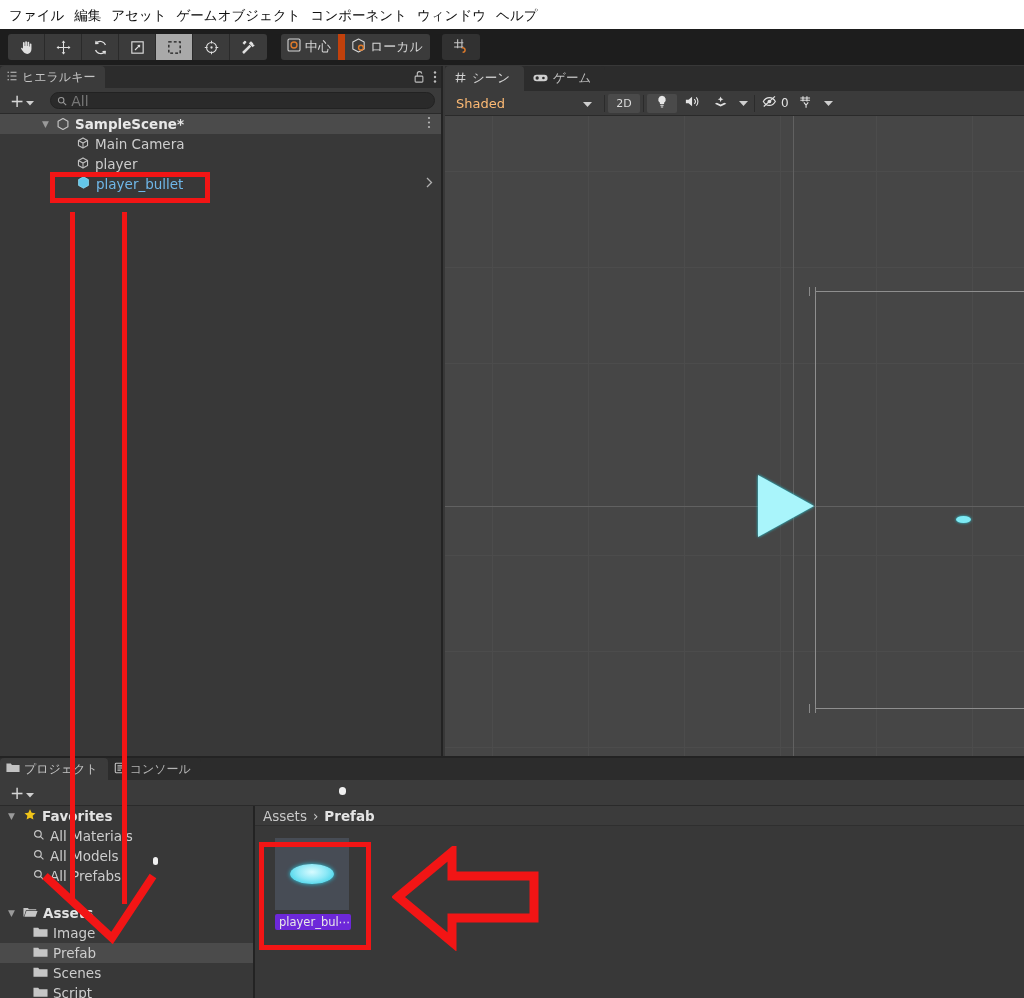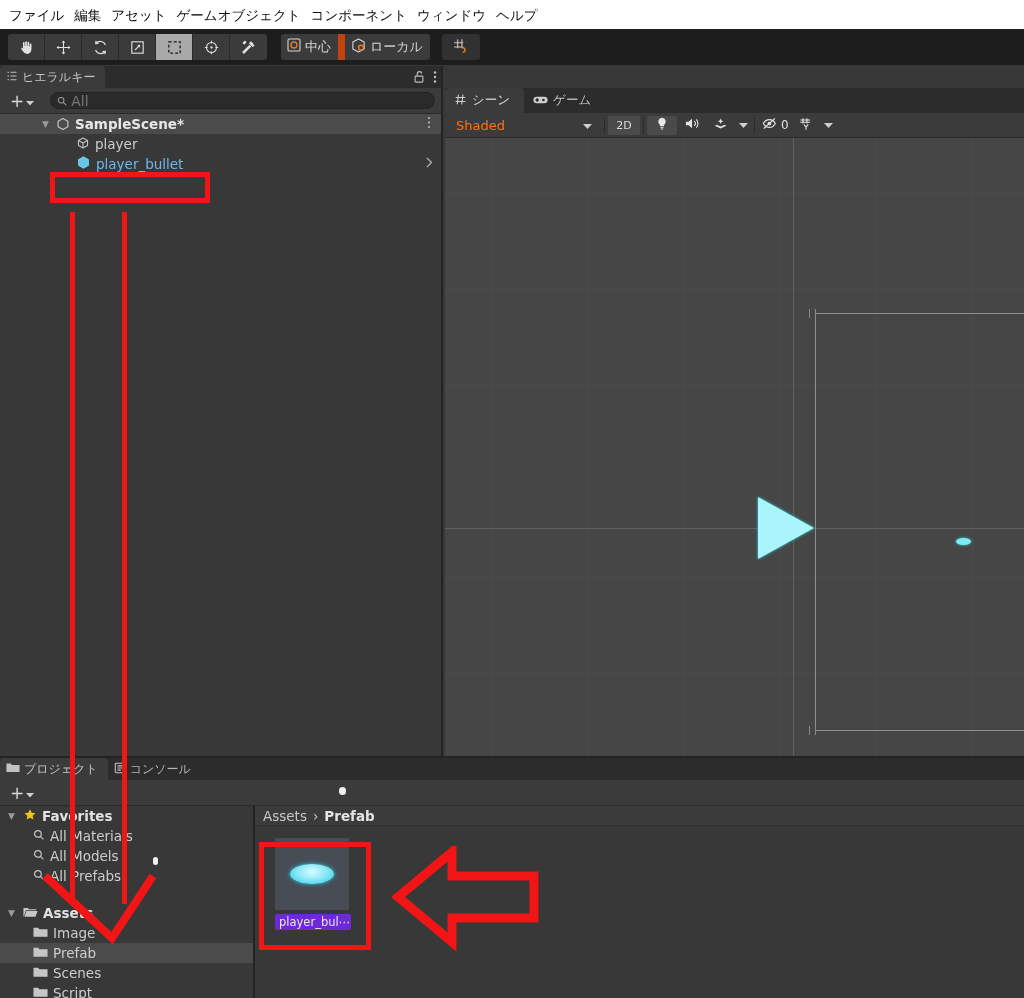--- a/index.html
+++ b/index.html
@@ -99,37 +99,37 @@
   .hrow .tri { width: 10px; font-size: 9px; color: #9a9a9a; }
   .hrow .kebab { position: absolute; right: 10px; color: #b0b0b0; font-size: 12px; letter-spacing: 0; }
   .hrow .chev { position: absolute; right: 8px; color: #b0b0b0; font-size: 12px; }
 
   
   .scenepanel {
     position: absolute; left: 445px; top: 66px; width: 579px; height: 690px;
     background: #383838;
   }
   .scene-tabrow {
-    height: 25px; background: #2c2c2c; display: flex; align-items: flex-end; margin-top: 22px;
+    height: 25px; background: #2c2c2c; display: flex; align-items: flex-end;
   }
   .scene-tab {
     height: 25px; display: flex; align-items: center; gap: 5px;
     padding: 0 14px 0 9px; font-size: 12.5px; color: #d2d2d2;
     background: #3b3b3b; border-radius: 4px 4px 0 0;
   }
   .scene-tab.inactive { background: #2c2c2c; color: #c0c0c0; }
   .scene-toolbar {
     height: 25px; background: #3b3b3b; display: flex; align-items: center;
     border-bottom: 1px solid #2a2a2a;
   }
   .shaded-dd {
     width: 148px; height: 19px; margin: 0 4px 0 4px; background: #3b3b3b;
     display: flex; align-items: center; justify-content: space-between;
     padding: 0 5px 0 7px;
-    font-size: 13px; color: #f97316;
+    font-size: 13px; color: #fdba74;
   }
   .st-sep { width: 1px; height: 17px; background: #2b2b2b; margin: 0 3px; }
   .st-btn {
     height: 19px; min-width: 28px; padding: 0 5px; background: #4a4a4a;
     display: flex; align-items: center; justify-content: center; gap: 2px;
     font-size: 11px; color: #dcdcdc; border-radius: 2px;
   }
   .st-btn.flat { background: transparent; }
   .st-arrow {
     height: 19px; width: 16px; display: flex; align-items: center; justify-content: center;
@@ -398,20 +398,29 @@
         <span>SampleScene*</span>
         <span class="kebab">
           <svg width="4" height="13" viewBox="0 0 4 13" fill="#b6b6b6">
             <circle cx="2" cy="2" r="1.1"></circle>
               <circle cx="2" cy="6.5" r="1.1"></circle>
               <circle cx="2" cy="11" r="1.1"></circle>
           </svg>
         </span>
       </div>
 
+      <div class="hrow" style="padding-left:76px;">
+        <span>
+          <svg width="14" height="14" viewBox="0 0 16 16" fill="none" stroke="#c0c0c0" stroke-width="1.25">
+            <path d="M8 2.2l5.2 2.9v5.8L8 13.8l-5.2-2.9V5.1z" stroke-linejoin="round"></path>
+            <path d="M2.8 5.1L8 8l5.2-2.9M8 8v5.8"></path>
+          </svg>
+        </span>
+        <span>Main Camera</span>
+      </div>
 
       <div class="hrow" style="padding-left:76px;">
         <span>
           <svg width="14" height="14" viewBox="0 0 16 16" fill="none" stroke="#c0c0c0" stroke-width="1.25">
             <path d="M8 2.2l5.2 2.9v5.8L8 13.8l-5.2-2.9V5.1z" stroke-linejoin="round"></path>
             <path d="M2.8 5.1L8 8l5.2-2.9M8 8v5.8"></path>
           </svg>
         </span>
         <span>player</span>
       </div>

